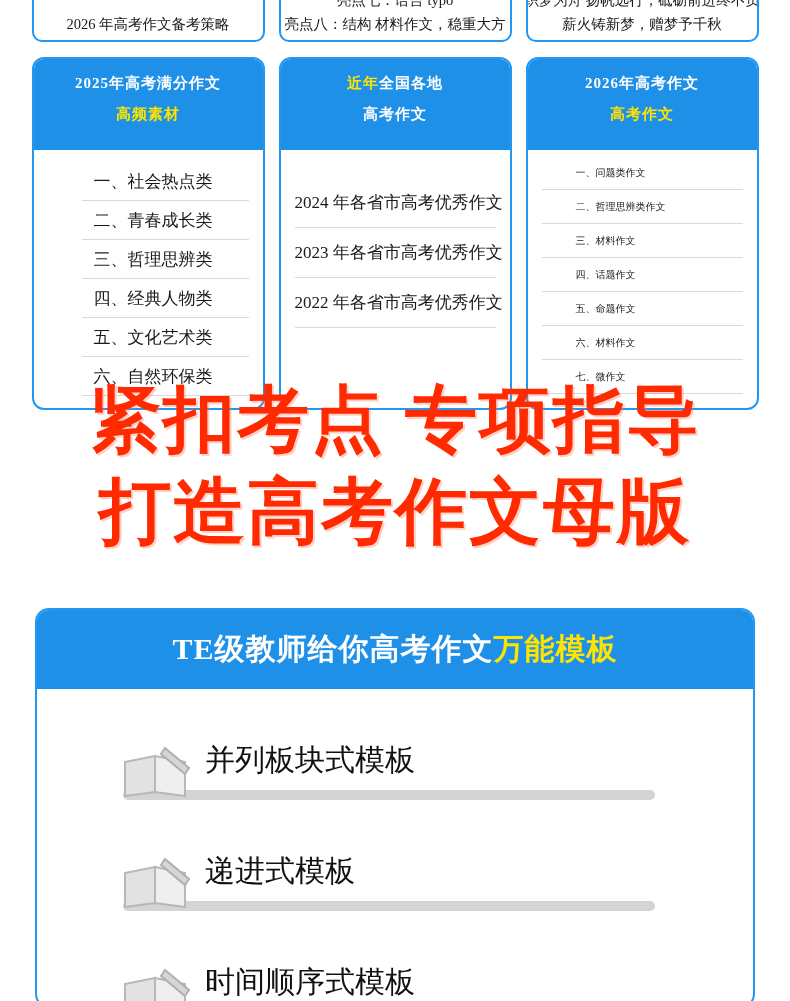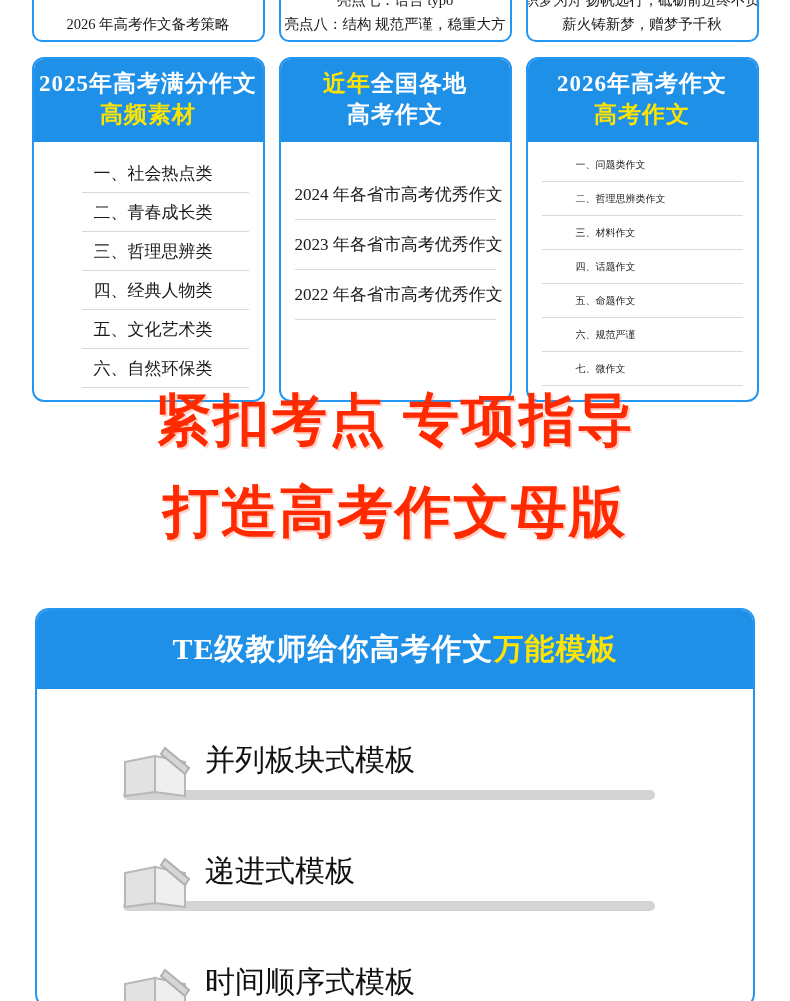--- a/index.html
+++ b/index.html
@@ -64,23 +64,23 @@
     border-radius: 12px;
     box-sizing: border-box;
     overflow: hidden;
     display: flex;
     flex-direction: column;
   }
   .card-head {
     background: #1e90e8;
     color: #ffffff;
     text-align: center;
-    padding: 9px 4px 12px 4px;
-    font-family: "Liberation Serif", serif;
-    font-size: 23px;
+    padding: 9px 4px 20px 4px;
+    font-family: "Liberation Serif", serif;
+    font-size: 15px;
     line-height: 31px;
     font-weight: bold;
     letter-spacing: 1px;
   }
   .card-head .hl-yellow { color: #ffe400; }
   .card-head .sub-yellow { color: #ffe400; display: block; }
   .card-head .sub { display: block; }
 
   .card-body {
     padding: 10px 14px 12px 14px;
@@ -105,21 +105,21 @@
   
   .slogan {
     position: absolute;
     top: 374px;
     left: 0;
     width: 790px;
     text-align: center;
     color: #ff2a00;
     font-family: "Liberation Serif", serif;
     font-weight: bold;
-    font-size: 56px;
+    font-size: 72px;
     line-height: 92px;
     letter-spacing: 2px;
     text-shadow: 2px 2px 0 rgba(255,120,90,0.35);
   }
   .slogan div { white-space: nowrap; }
 
   
   .panel {
     position: absolute;
     top: 608px;
@@ -184,21 +184,21 @@
 </style>
 </head>
 <body>
 
 <div class="top-row">
   <div class="top-card">
     <div class="line">2026 年高考作文备考策略</div>
   </div>
   <div class="top-card">
     <div class="line">亮点七：语言  typo</div>
-    <div class="line">亮点八：结构  规范严谨，稳重大方</div>
+    <div class="line">亮点八：结构  材料作文，稳重大方</div>
   </div>
   <div class="top-card">
     <div class="line">织梦为舟 扬帆远行，砥砺前进终不负</div>
     <div class="line">薪火铸新梦，赠梦予千秋</div>
   </div>
 </div>
 
 <div class="cards">
 
   <div class="card c1">
@@ -232,21 +232,21 @@
     <div class="card-head">
       <span>2026年高考作文</span>
       <span class="sub-yellow">高考作文</span>
     </div>
     <div class="card-body">
       <div class="item">一、问题类作文</div>
       <div class="item">二、哲理思辨类作文</div>
       <div class="item">三、材料作文</div>
       <div class="item">四、话题作文</div>
       <div class="item">五、命题作文</div>
-      <div class="item">六、规范严谨</div>
+      <div class="item">六、材料作文</div>
       <div class="item">七、微作文</div>
     </div>
   </div>
 
 </div>
 
 <div class="slogan">
   <div>紧扣考点 专项指导</div>
   <div>打造高考作文母版</div>
 </div>

